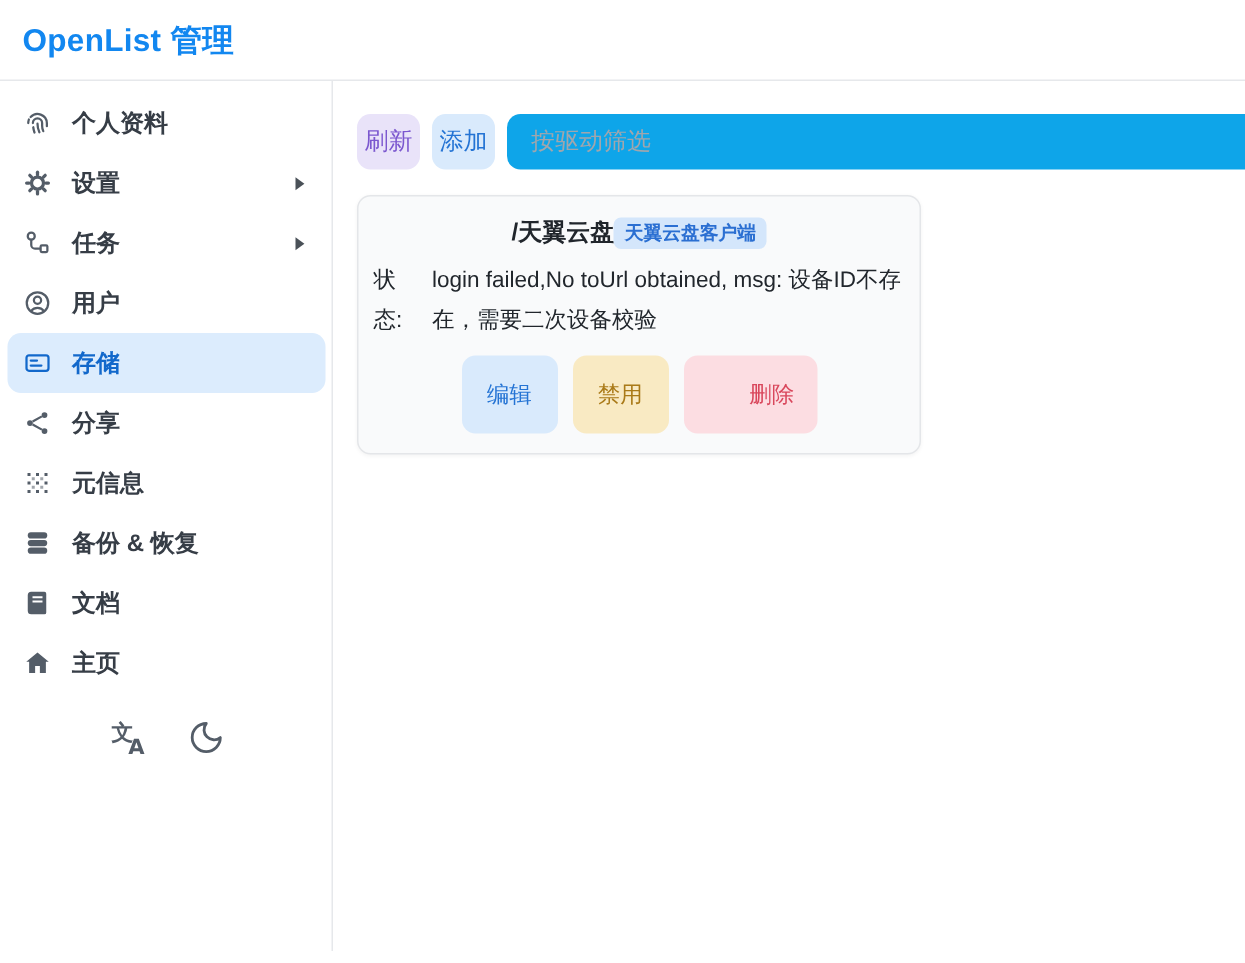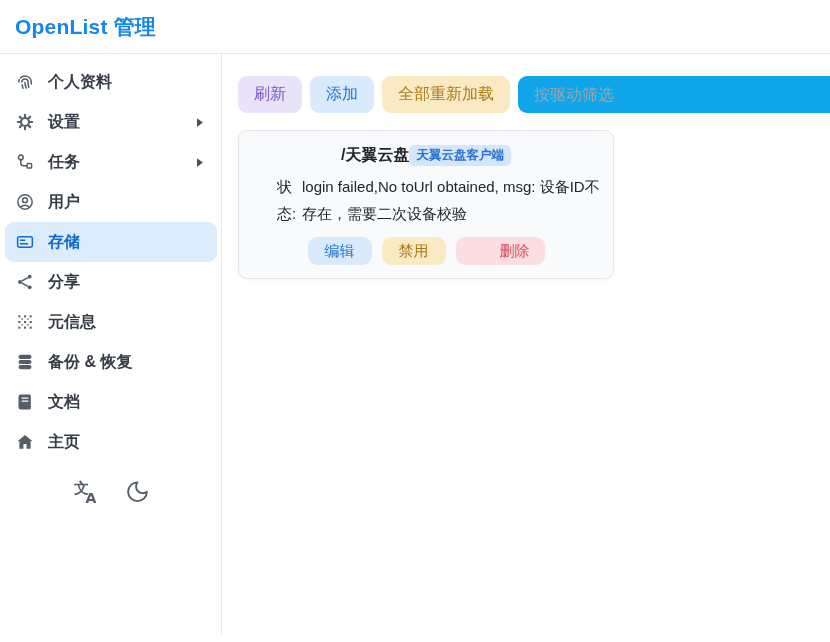--- a/index.html
+++ b/index.html
@@ -34,21 +34,21 @@
 
   .side-footer {
     margin-top:15px; display:flex; justify-content:center; gap:24px; align-items:center;
   }
   .side-footer .tool { width:28px; height:28px; display:flex; align-items:center; justify-content:center; cursor:pointer; }
 
   
   .main { flex:1; padding:22px 0 0 16px; min-width:0; }
   .toolbar { display:flex; gap:8px; align-items:center; }
   .btn {
-    height:37px; border:none; border-radius:9px; font-size:16px; padding:0 16px;
+    height:37px; border:none; border-radius:9px; font-size:16px; padding:0 5px;
     cursor:pointer; font-family:inherit; white-space:nowrap;
   }
   .btn-refresh { background:var(--btn-purple-bg,#e9e3f9); color:var(--btn-purple-text,#7b57cf); }
   .btn-add     { background:var(--btn-blue-bg,#d9eafc);   color:var(--btn-blue-text,#2574d4); }
   .btn-reload  { background:var(--btn-yellow-bg,#f9eac3); color:var(--btn-yellow-text,#aa7a18); }
   .filter-input {
     flex:1; height:37px; min-width:0; background:#0ea5e9; border:none;
     border-radius:9px 0 0 9px; padding:0 16px; font-size:16px; color:#333; outline:none;
     font-family:inherit;
   }
@@ -60,26 +60,26 @@
     border:1px solid #e4e6e9; border-radius:9px;
     box-shadow:0 1px 3px rgba(0,0,0,.05);
     padding:14px 9px 13px;
   }
   .card-title { display:flex; justify-content:center; align-items:center; gap:0; }
   .mount { font-size:16px; font-weight:bold; color:#21262c; }
   .badge {
     background:var(--badge-bg,#d4e6fb); color:var(--badge-text,#2b6fd2);
     font-size:12.5px; font-weight:bold; padding:3px 7px; border-radius:5px; line-height:1.2;
   }
-  .status { display:flex; gap:3px; margin-top:7px; font-size:15px; line-height:27px; color:#21262c; padding:0 1px;margin-left:28px; }
+  .status { display:flex; gap:17px; margin-top:7px; font-size:15px; line-height:27px; color:#21262c; padding:0 1px; }
   .status-label { width:22px; flex:none; word-break:break-all; }
   .status-value { flex:1; min-width:0; }
   .card-actions { display:flex; justify-content:center; gap:10px; margin-top:10px; }
   .card-btn {
-    height:28px; min-width:64px; border:none; border-radius:9px;
+    height:52px; min-width:64px; border:none; border-radius:9px;
     font-size:15px; cursor:pointer; font-family:inherit; padding:0 15px;
   }
   .card-btn.edit    { background:var(--btn-blue-bg,#d9eafc);   color:var(--btn-blue-text,#2574d4); }
   .card-btn.disable { background:var(--btn-yellow-bg,#f9eac3); color:var(--btn-yellow-text,#aa7a18); }
   .card-btn.delete  { background:var(--btn-red-bg,#fcdde2);    color:var(--btn-red-text,#d9475c);padding-left:44px; }
 </style>
 </head>
 <body>
 
 <div class="header">
@@ -245,21 +245,20 @@
           <path d="M12 3.2a6.4 6.4 0 0 0 9 9 9 9 0 1 1-9-9z" fill="none" stroke="#545d68" stroke-width="1.8" stroke-linejoin="round"></path>
         </svg>
       </span>
     </div>
   </aside>
 
   <main class="main">
     <div class="toolbar">
       <button class="btn btn-refresh">刷新</button>
       <button class="btn btn-add">添加</button>
-      <button class="btn btn-reload">全部重新加载</button>
       <input class="filter-input" type="text" placeholder="按驱动筛选" style="">
     </div>
 
     <div class="card">
       <div class="card-title">
         <span class="mount">/天翼云盘</span>
         <span class="badge">天翼云盘客户端</span>
       </div>
       <div class="status">
         <span class="status-label">状态:</span>

